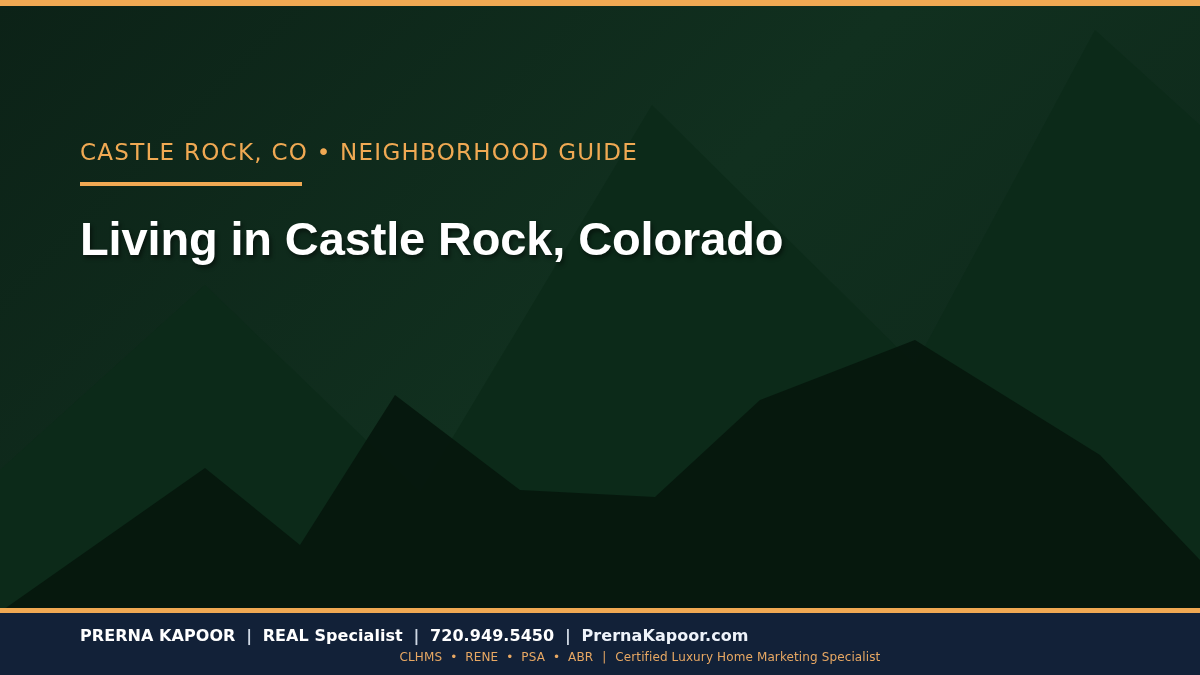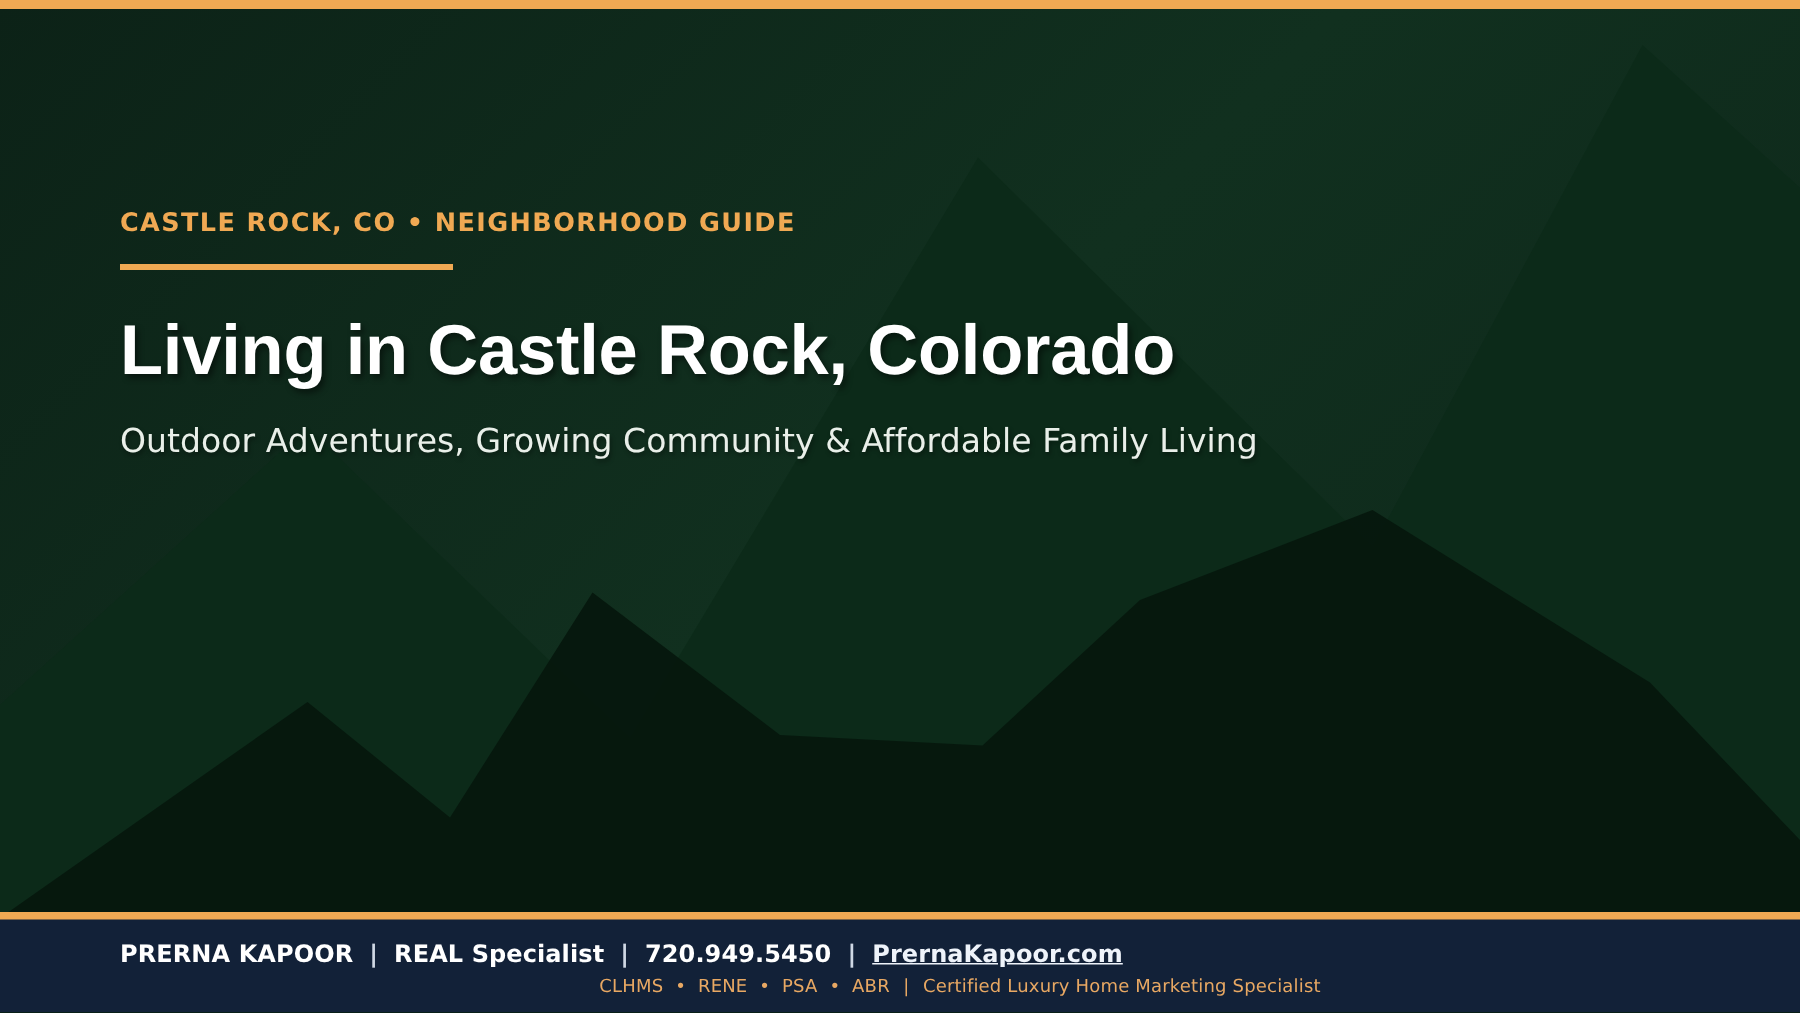--- a/index.html
+++ b/index.html
@@ -40,22 +40,22 @@
   .content {
     position:absolute;
     left:80px; top:140px;
     z-index:4;
     width:1040px;
   }
 
   .eyebrow {
     color:#F0A953;
     font-family:"DejaVu Sans", sans-serif;
-    font-size:17px;
-    font-weight:bold;
+    font-size:23px;
+    font-weight:normal;
     letter-spacing:0.055em;
     line-height:1.1;
     white-space:nowrap;
   }
 
   .eyebrow-rule {
     width:222px; height:4px;
     background:#F0A953;
     margin-top:17px;
   }
@@ -106,21 +106,21 @@
     line-height:1.25;
     white-space:nowrap;
     letter-spacing:0.004em;
   }
 
   .footer-line1 .sep {
     color:#cfd8e4;
     font-weight:bold;
     padding:0 5px;
   }
-  .footer-line1 .site { color:#eef3fa;text-decoration:underline; }
+  .footer-line1 .site { color:#eef3fa; }
 
   .footer-line2 {
     margin-top:4px;
     font-family:"DejaVu Sans", sans-serif;
     font-size:12px;
     font-weight:normal;
     color:#E8A863;
     line-height:1.3;
     white-space:nowrap;
     letter-spacing:0.01em;
@@ -138,21 +138,20 @@
 
   <svg class="mountains" viewBox="0 0 1200 675" preserveAspectRatio="none" aria-hidden="true">
     <polygon fill="#0C2A19" opacity="0.92" points="0,470 205,285 420,492 652,105 915,365 1095,30 1310,225 1200,675 0,675"></polygon>
     <polygon fill="#06180D" opacity="0.97" points="-40,640 205,468 300,545 395,395 520,490 655,497 760,400 915,340 1100,455 1200,560 1200,675 0,675"></polygon>
   </svg>
 
   <div class="content">
     <div class="eyebrow">CASTLE ROCK, CO • NEIGHBORHOOD GUIDE</div>
     <div class="eyebrow-rule"></div>
     <h1 class="title">Living in Castle Rock, Colorado</h1>
-    <p class="subtitle">Outdoor Adventures, Growing Community &amp; Affordable Family Living</p>
   </div>
 
   <div class="footer">
     <div class="footer-inner">
 
       <div class="footer-line1">
         <span>PRERNA KAPOOR</span>
         <span class="sep">|</span>
         <span>REAL Specialist</span>
         <span class="sep">|</span>

